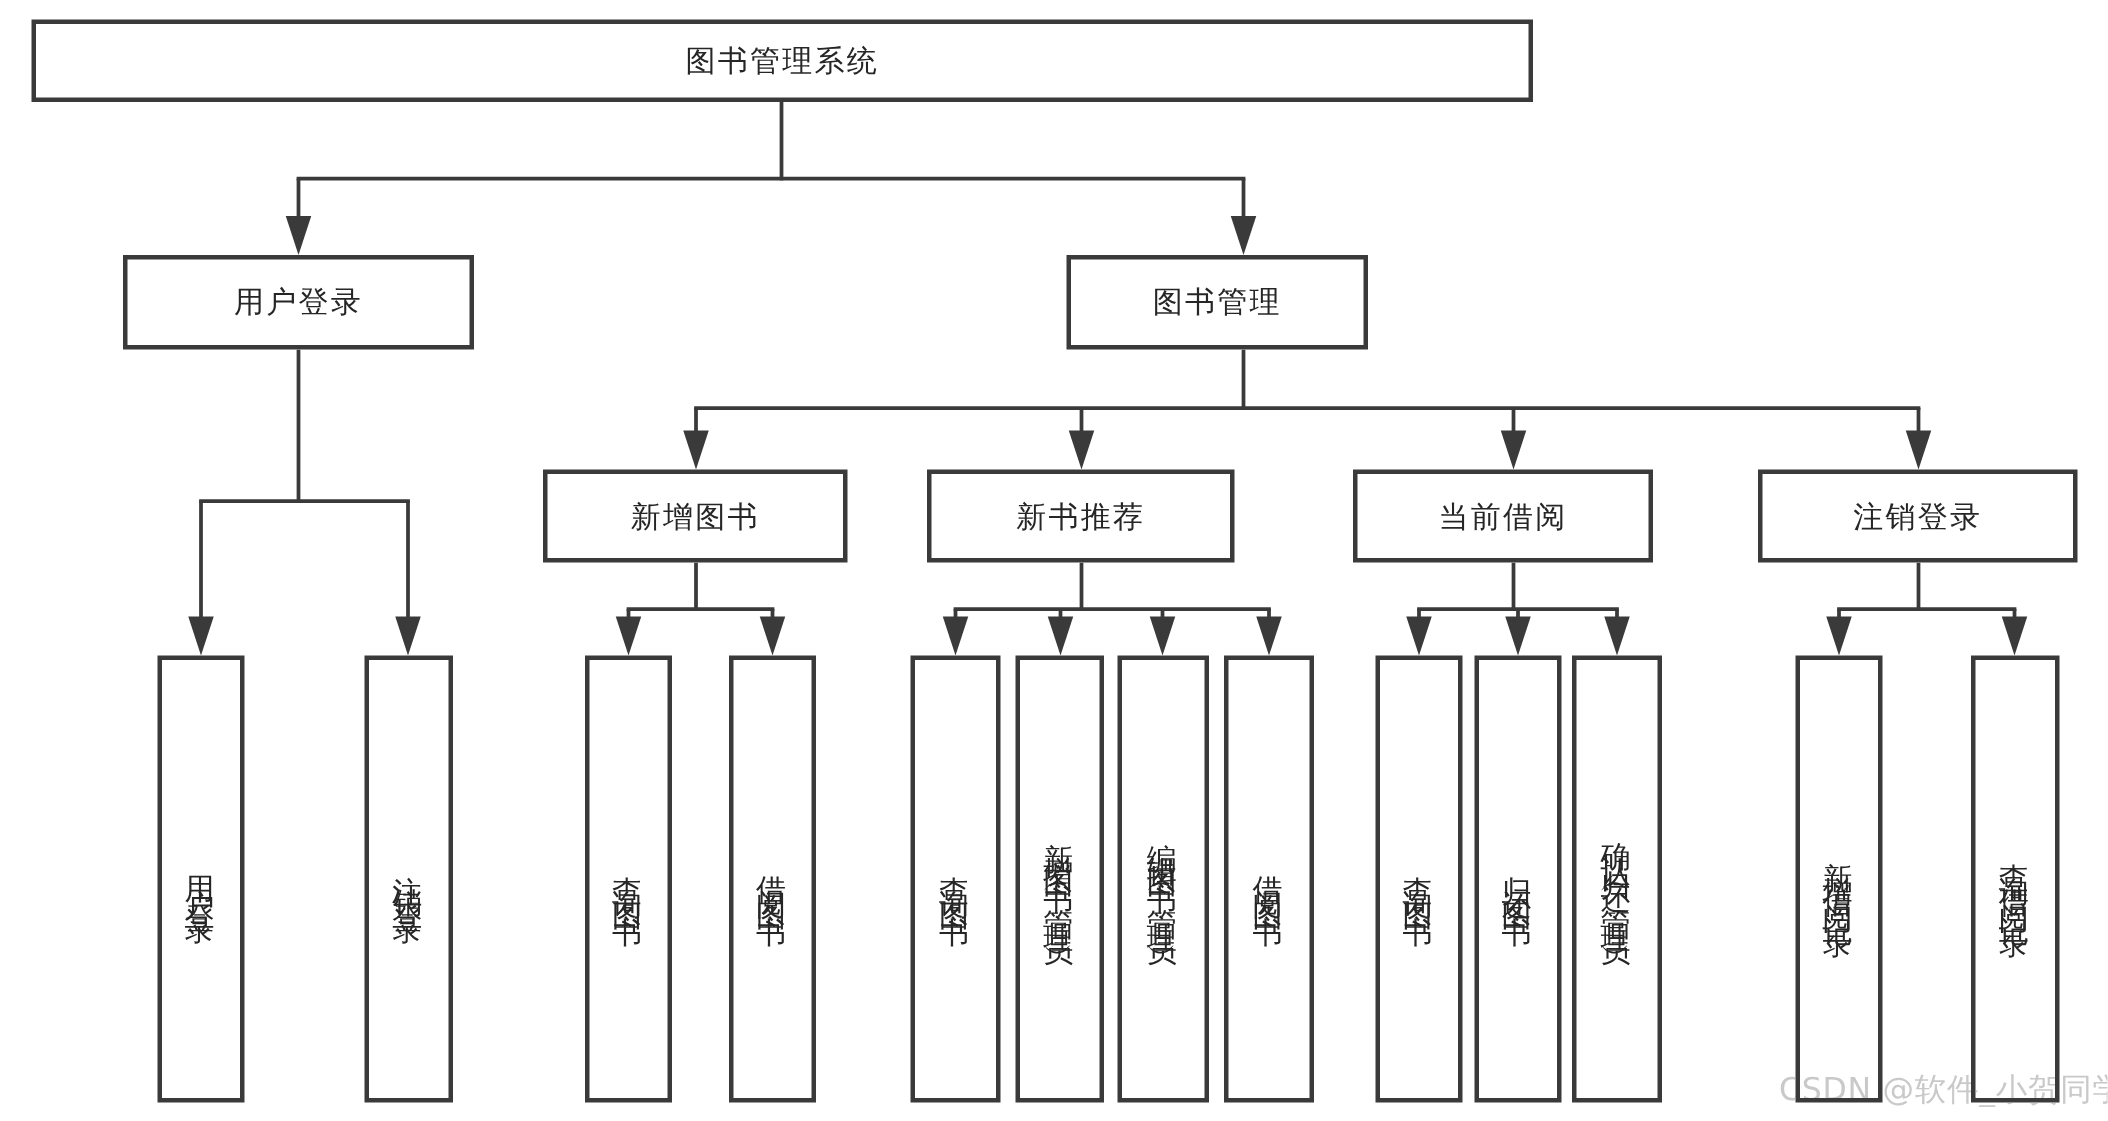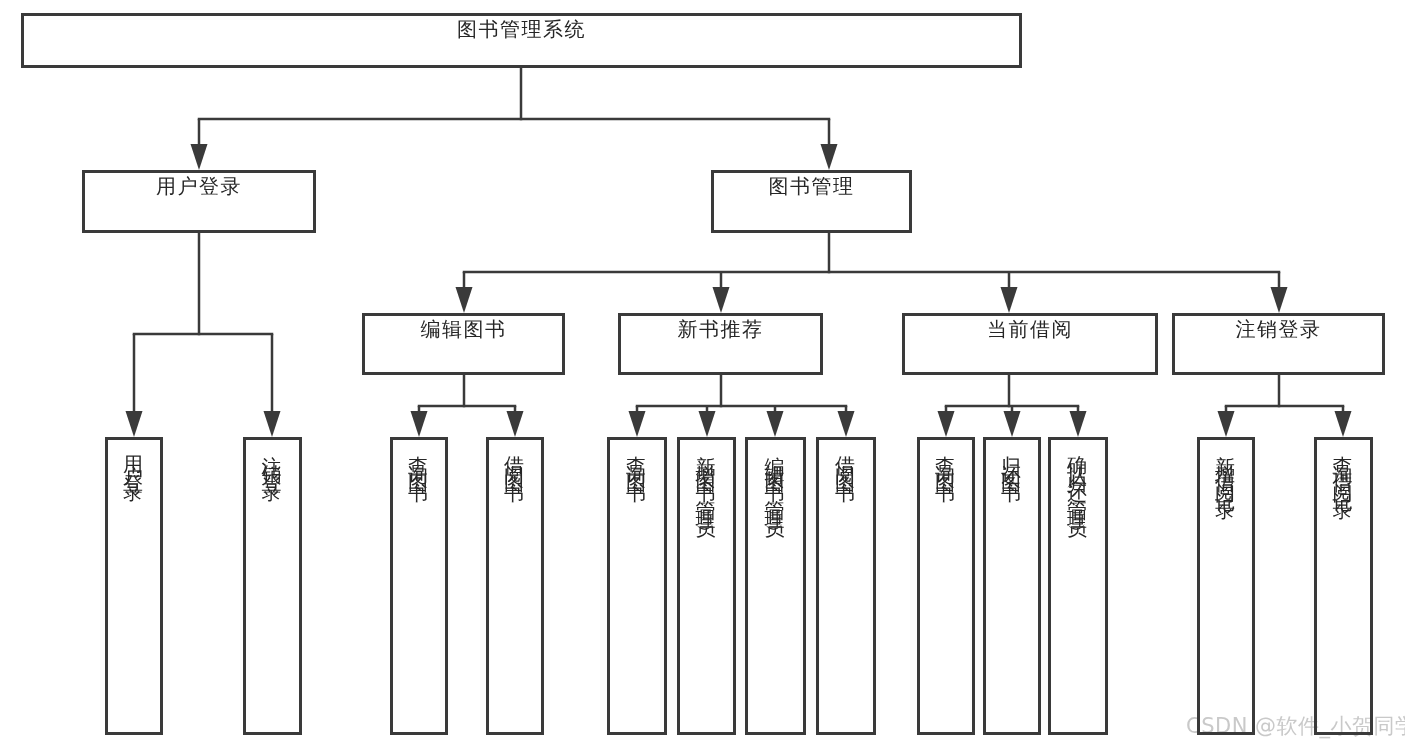--- a/index.html
+++ b/index.html
@@ -2,21 +2,21 @@
 <html><head>
 <meta charset="utf-8">
 <style>
   *{box-sizing:border-box;margin:0;padding:0}
   html,body{background:#ffffff}
   body{width:1405px;height:747px;overflow:hidden}
   .canvas{position:relative;width:1405px;height:747px;background:#ffffff;
           font-family:"DejaVu Sans",sans-serif;color:#262626}
   #connectors{position:absolute;left:0;top:0;z-index:0}
   .box{position:absolute;background:#ffffff;border:3px solid #3a3a3a;
-       display:flex;justify-content:center;z-index:1}
+       display:flex;align-items:center;justify-content:center;z-index:1}
   .hlabel{font-size:20px;letter-spacing:1.5px;white-space:nowrap;color:#262626}
   .leaf{top:437px;height:298px}
   .vtext{writing-mode:vertical-rl;font-size:20px;letter-spacing:9px;
          white-space:nowrap;color:#262626}
   .watermark{position:absolute;left:1186px;top:712px;font-size:21px;
              color:#c9c9c9;letter-spacing:.5px;white-space:nowrap;
              z-index:5;mix-blend-mode:darken}
 </style>
 </head>
 <body>
@@ -83,26 +83,26 @@
   </div>
 
   <div class="box" style="left:82px;top:170px;width:234px;height:63px">
     <span class="hlabel">用户登录</span>
   </div>
   <div class="box" style="left:711px;top:170px;width:201px;height:63px">
     <span class="hlabel">图书管理</span>
   </div>
 
   <div class="box" style="left:362px;top:313px;width:203px;height:62px">
-    <span class="hlabel">编辑图书</span>
+    <span class="hlabel">新增图书</span>
   </div>
   <div class="box" style="left:618px;top:313px;width:205px;height:62px">
     <span class="hlabel">新书推荐</span>
   </div>
-  <div class="box" style="left:902px;top:313px;width:256px;height:62px">
+  <div class="box" style="left:902px;top:313px;width:200px;height:62px">
     <span class="hlabel">当前借阅</span>
   </div>
   <div class="box" style="left:1172px;top:313px;width:213px;height:62px">
     <span class="hlabel">注销登录</span>
   </div>
 
   <div class="box leaf" style="left:105px;width:58px">
     <span class="vtext">用户登录</span>
   </div>
   <div class="box leaf" style="left:243px;width:59px">

